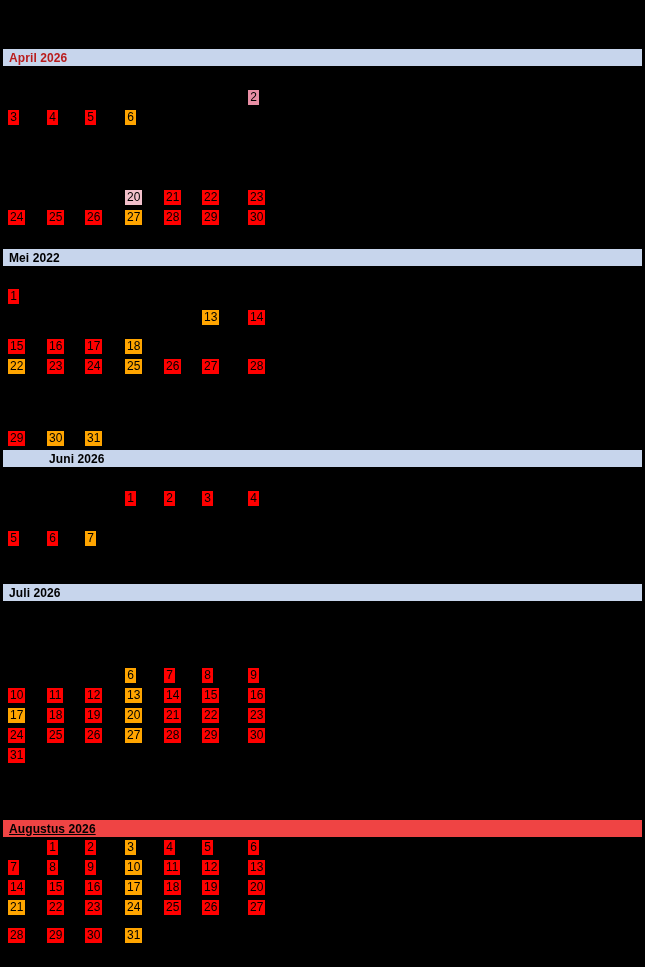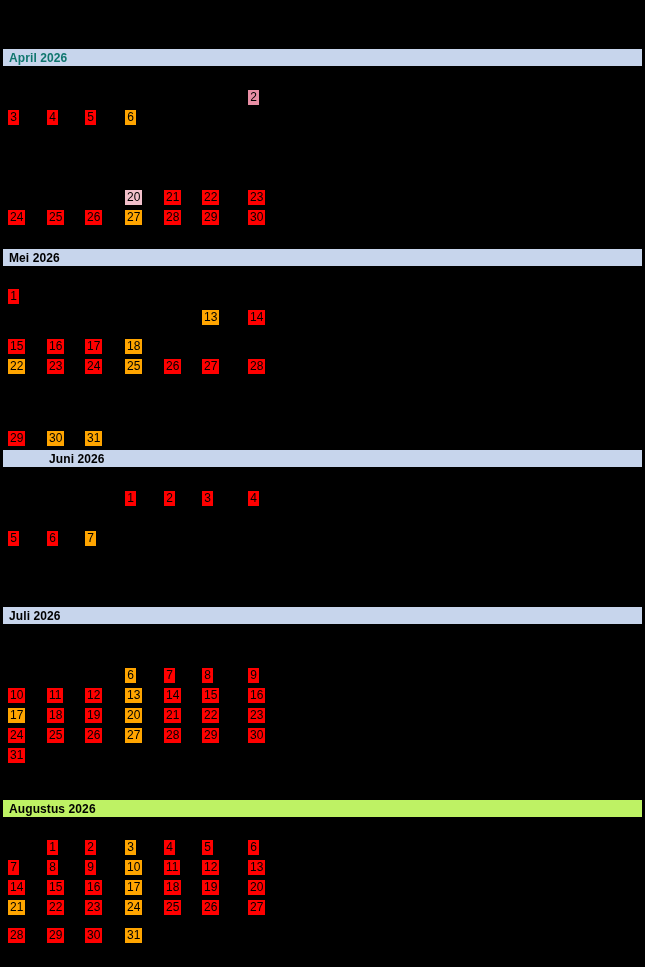--- a/index.html
+++ b/index.html
@@ -46,21 +46,21 @@
     text-align: center;
     box-sizing: content-box;
     white-space: nowrap;
   }
 </style>
 </head>
 <body>
 
 <div id="calendar-root" style="background: rgb(0, 0, 0);">
   <div class="month-header" style="top: 49px; background: rgb(199, 213, 236);">
-    <span class="month-label" style="color: #0f766e;">April 2026</span>
+    <span class="month-label" style="color: #b91c1c;">April 2026</span>
   </div>
 
   <span class="day-cell" style="left: 248px; top: 90px; background: rgb(232, 142, 164); color: rgb(0, 0, 0);">2</span>
 
   <span class="day-cell" style="left: 8px; top: 110px; background: rgb(255, 0, 0); color: rgb(0, 0, 0);">3</span>
 
   <span class="day-cell" style="left: 47px; top: 110px; background: rgb(255, 0, 0); color: rgb(0, 0, 0);">4</span>
 
   <span class="day-cell" style="left: 85px; top: 110px; background: rgb(255, 0, 0); color: rgb(0, 0, 0);">5</span>
 
@@ -82,21 +82,21 @@
 
   <span class="day-cell" style="left: 125px; top: 210px; background: rgb(255, 165, 0); color: rgb(0, 0, 0);">27</span>
 
   <span class="day-cell" style="left: 164px; top: 210px; background: rgb(255, 0, 0); color: rgb(0, 0, 0);">28</span>
 
   <span class="day-cell" style="left: 202px; top: 210px; background: rgb(255, 0, 0); color: rgb(0, 0, 0);">29</span>
 
   <span class="day-cell" style="left: 248px; top: 210px; background: rgb(255, 0, 0); color: rgb(0, 0, 0);">30</span>
 
   <div class="month-header" style="top: 249px; background: rgb(199, 213, 236);">
-    <span class="month-label" style="color: rgb(0, 0, 0);">Mei 2026</span>
+    <span class="month-label" style="color: rgb(0, 0, 0);">Mei 2022</span>
   </div>
 
   <span class="day-cell" style="left: 8px; top: 289px; background: rgb(255, 0, 0); color: rgb(0, 0, 0);">1</span>
 
   <span class="day-cell" style="left: 202px; top: 310px; background: rgb(255, 165, 0); color: rgb(0, 0, 0);">13</span>
 
   <span class="day-cell" style="left: 248px; top: 310px; background: rgb(255, 0, 0); color: rgb(0, 0, 0);">14</span>
 
   <span class="day-cell" style="left: 8px; top: 339px; background: rgb(255, 0, 0); color: rgb(0, 0, 0);">15</span>
 
@@ -137,21 +137,21 @@
   <span class="day-cell" style="left: 202px; top: 491px; background: rgb(255, 0, 0); color: rgb(0, 0, 0);">3</span>
 
   <span class="day-cell" style="left: 248px; top: 491px; background: rgb(255, 0, 0); color: rgb(0, 0, 0);">4</span>
 
   <span class="day-cell" style="left: 8px; top: 531px; background: rgb(255, 0, 0); color: rgb(0, 0, 0);">5</span>
 
   <span class="day-cell" style="left: 47px; top: 531px; background: rgb(255, 0, 0); color: rgb(0, 0, 0);">6</span>
 
   <span class="day-cell" style="left: 85px; top: 531px; background: rgb(255, 165, 0); color: rgb(0, 0, 0);">7</span>
 
-  <div class="month-header" style="top: 607px; background: rgb(199, 213, 236);">
+  <div class="month-header" style="top: 584px; background: rgb(199, 213, 236);">
     <span class="month-label" style="color: rgb(0, 0, 0);">Juli 2026</span>
   </div>
 
   <span class="day-cell" style="left: 125px; top: 668px; background: rgb(255, 165, 0); color: rgb(0, 0, 0);">6</span>
 
   <span class="day-cell" style="left: 164px; top: 668px; background: rgb(255, 0, 0); color: rgb(0, 0, 0);">7</span>
 
   <span class="day-cell" style="left: 202px; top: 668px; background: rgb(255, 0, 0); color: rgb(0, 0, 0);">8</span>
 
   <span class="day-cell" style="left: 248px; top: 668px; background: rgb(255, 0, 0); color: rgb(0, 0, 0);">9</span>
@@ -193,21 +193,21 @@
   <span class="day-cell" style="left: 125px; top: 728px; background: rgb(255, 165, 0); color: rgb(0, 0, 0);">27</span>
 
   <span class="day-cell" style="left: 164px; top: 728px; background: rgb(255, 0, 0); color: rgb(0, 0, 0);">28</span>
 
   <span class="day-cell" style="left: 202px; top: 728px; background: rgb(255, 0, 0); color: rgb(0, 0, 0);">29</span>
 
   <span class="day-cell" style="left: 248px; top: 728px; background: rgb(255, 0, 0); color: rgb(0, 0, 0);">30</span>
 
   <span class="day-cell" style="left: 8px; top: 748px; background: rgb(255, 0, 0); color: rgb(0, 0, 0);">31</span>
 
-  <div class="month-header" style="top: 800px; background: #bef264;">
+  <div class="month-header" style="top: 820px; background: #ef4444; text-decoration: underline;">
     <span class="month-label" style="color: rgb(0, 0, 0);">Augustus 2026</span>
   </div>
 
   <span class="day-cell" style="left: 47px; top: 840px; background: rgb(255, 0, 0); color: rgb(0, 0, 0);">1</span>
 
   <span class="day-cell" style="left: 85px; top: 840px; background: rgb(255, 0, 0); color: rgb(0, 0, 0);">2</span>
 
   <span class="day-cell" style="left: 125px; top: 840px; background: rgb(255, 165, 0); color: rgb(0, 0, 0);">3</span>
 
   <span class="day-cell" style="left: 164px; top: 840px; background: rgb(255, 0, 0); color: rgb(0, 0, 0);">4</span>

